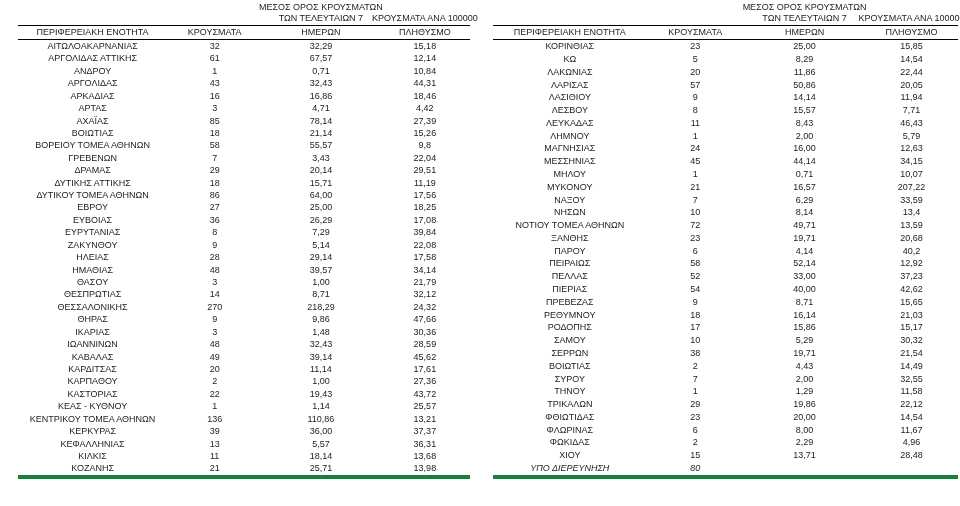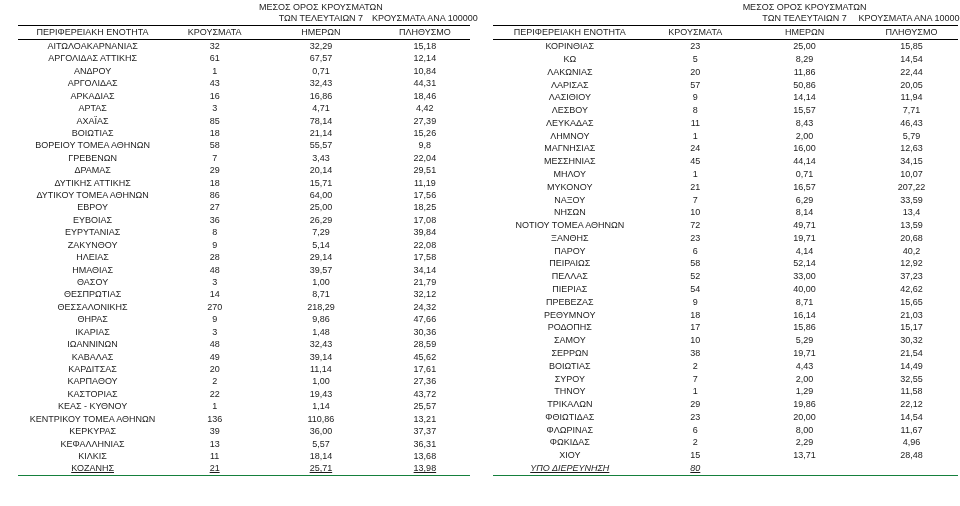--- a/index.html
+++ b/index.html
@@ -50,22 +50,21 @@
     border-top: 1px solid #000;
     border-bottom: 1px solid #000;
     height: 13px;
     line-height: 13px;
   }
   tbody td {
     height: 12.42px;
     line-height: 12.42px;
   }
   tbody tr:last-child td {
-    border-bottom: 1px solid #15803d;
-    text-decoration: underline;
+    border-bottom: 4px solid #15803d;
   }
   tbody tr.italic td {
     font-style: italic;
   }
 </style>
 </head>
 <body>
 
 <div class="page">
   <div class="tables-wrap">

